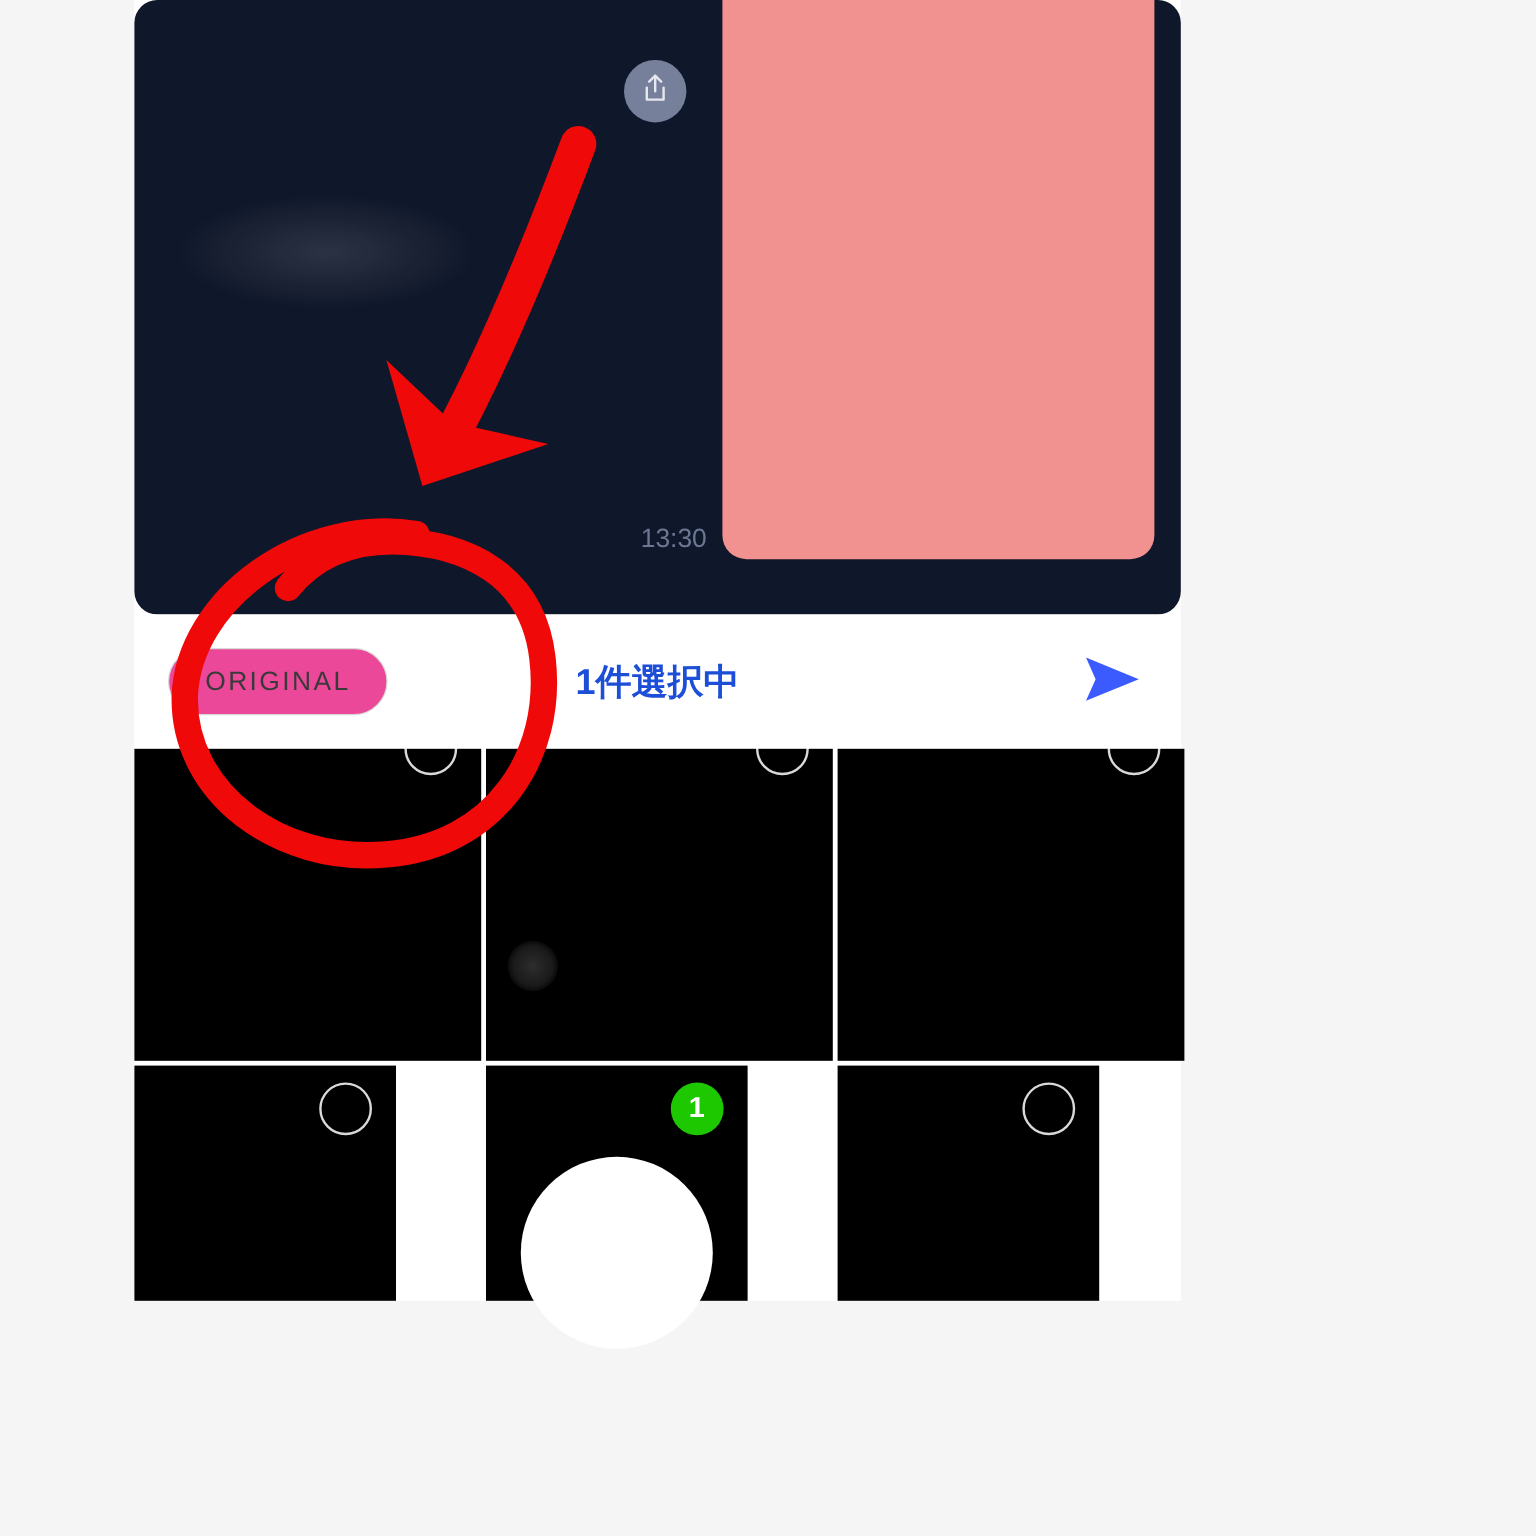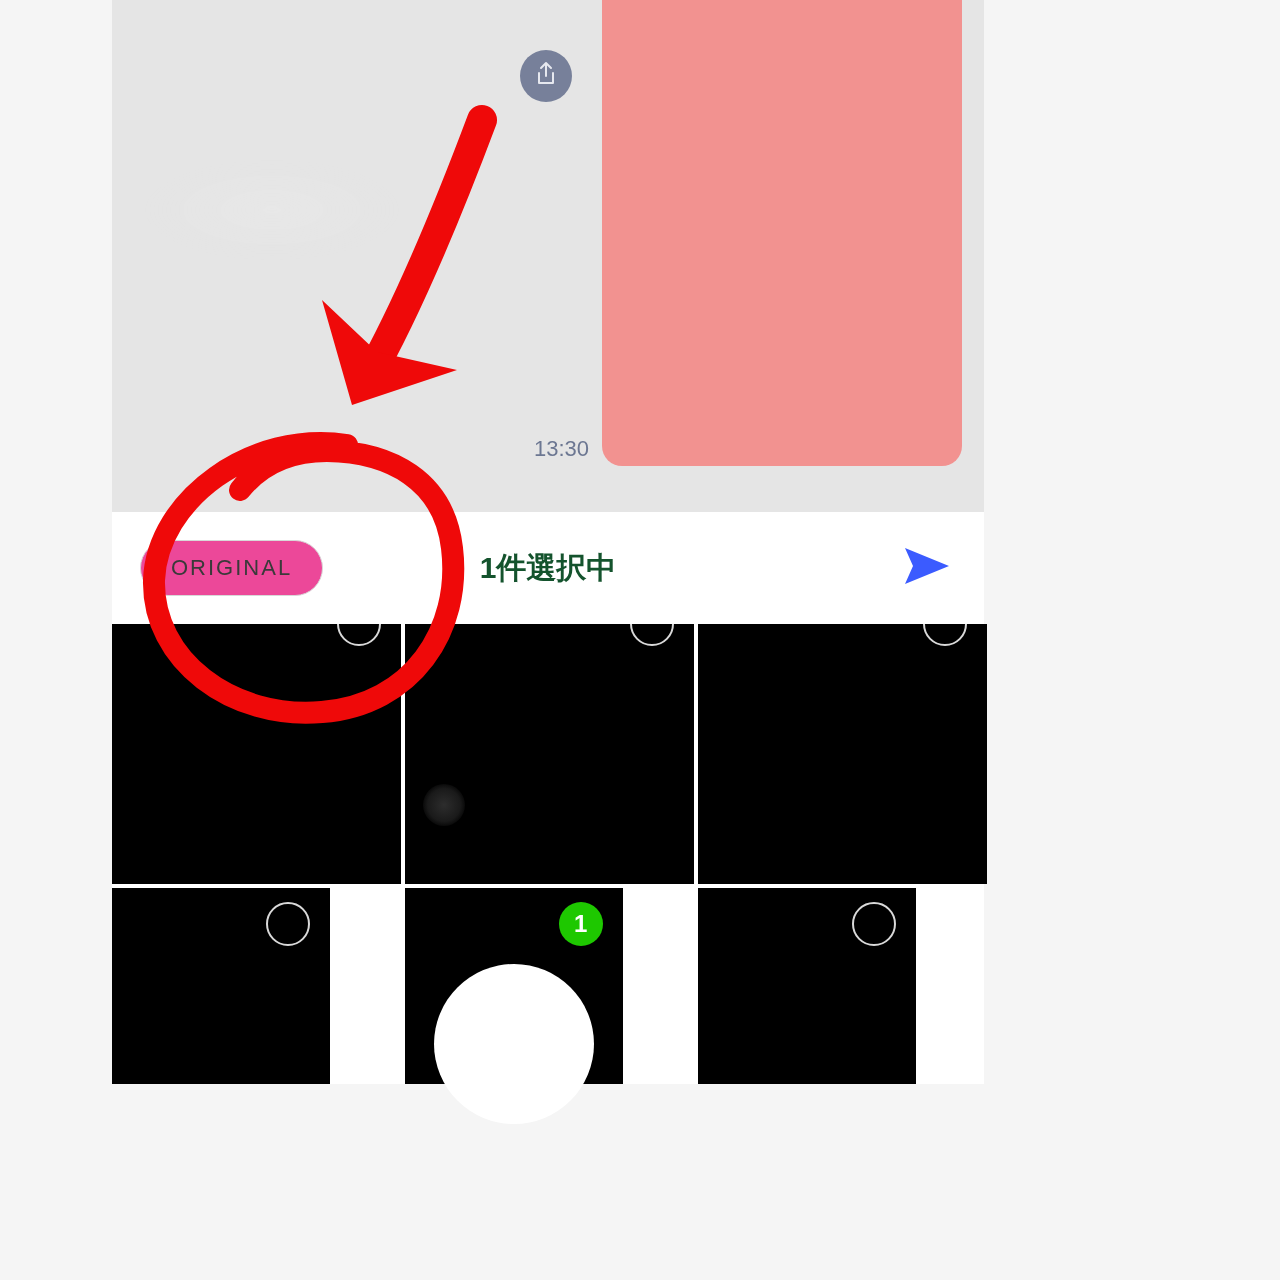--- a/index.html
+++ b/index.html
@@ -13,22 +13,23 @@
     width: 872px;
     height: 1080px;
     background: #fff;
   }
 
   
   .chat-area {
     position: relative;
     width: 100%;
     height: 512px;
-    background: #e5e5e5;
+    background: #0f172a;
     overflow: hidden;
+    border-radius: 19px;
   }
   .cloud {
     position: absolute;
     width: 260px;
     height: 100px;
     border-radius: 50px;
     background: radial-gradient(ellipse at center, rgba(255,255,255,0.12) 0%, rgba(255,255,255,0.0) 70%);
     left: 30px;
     top: 160px;
     filter: blur(2px);
@@ -80,21 +81,21 @@
     padding: 14px 30px;
     font-size: 22px;
     letter-spacing: 2px;
     color: #3a3a3a;
     font-weight: 500;
     background: #ec4899;
   }
   .selection-label {
     font-size: 30px;
     font-weight: 600;
-    color: #14532d;
+    color: #1d4ed8;
     position: absolute;
     left: 50%;
     transform: translateX(-50%);
   }
   .send-btn {
     width: 58px; height: 58px;
     display: flex; align-items: center; justify-content: center;
   }
   .send-btn svg { width: 52px; height: 52px; }
 

